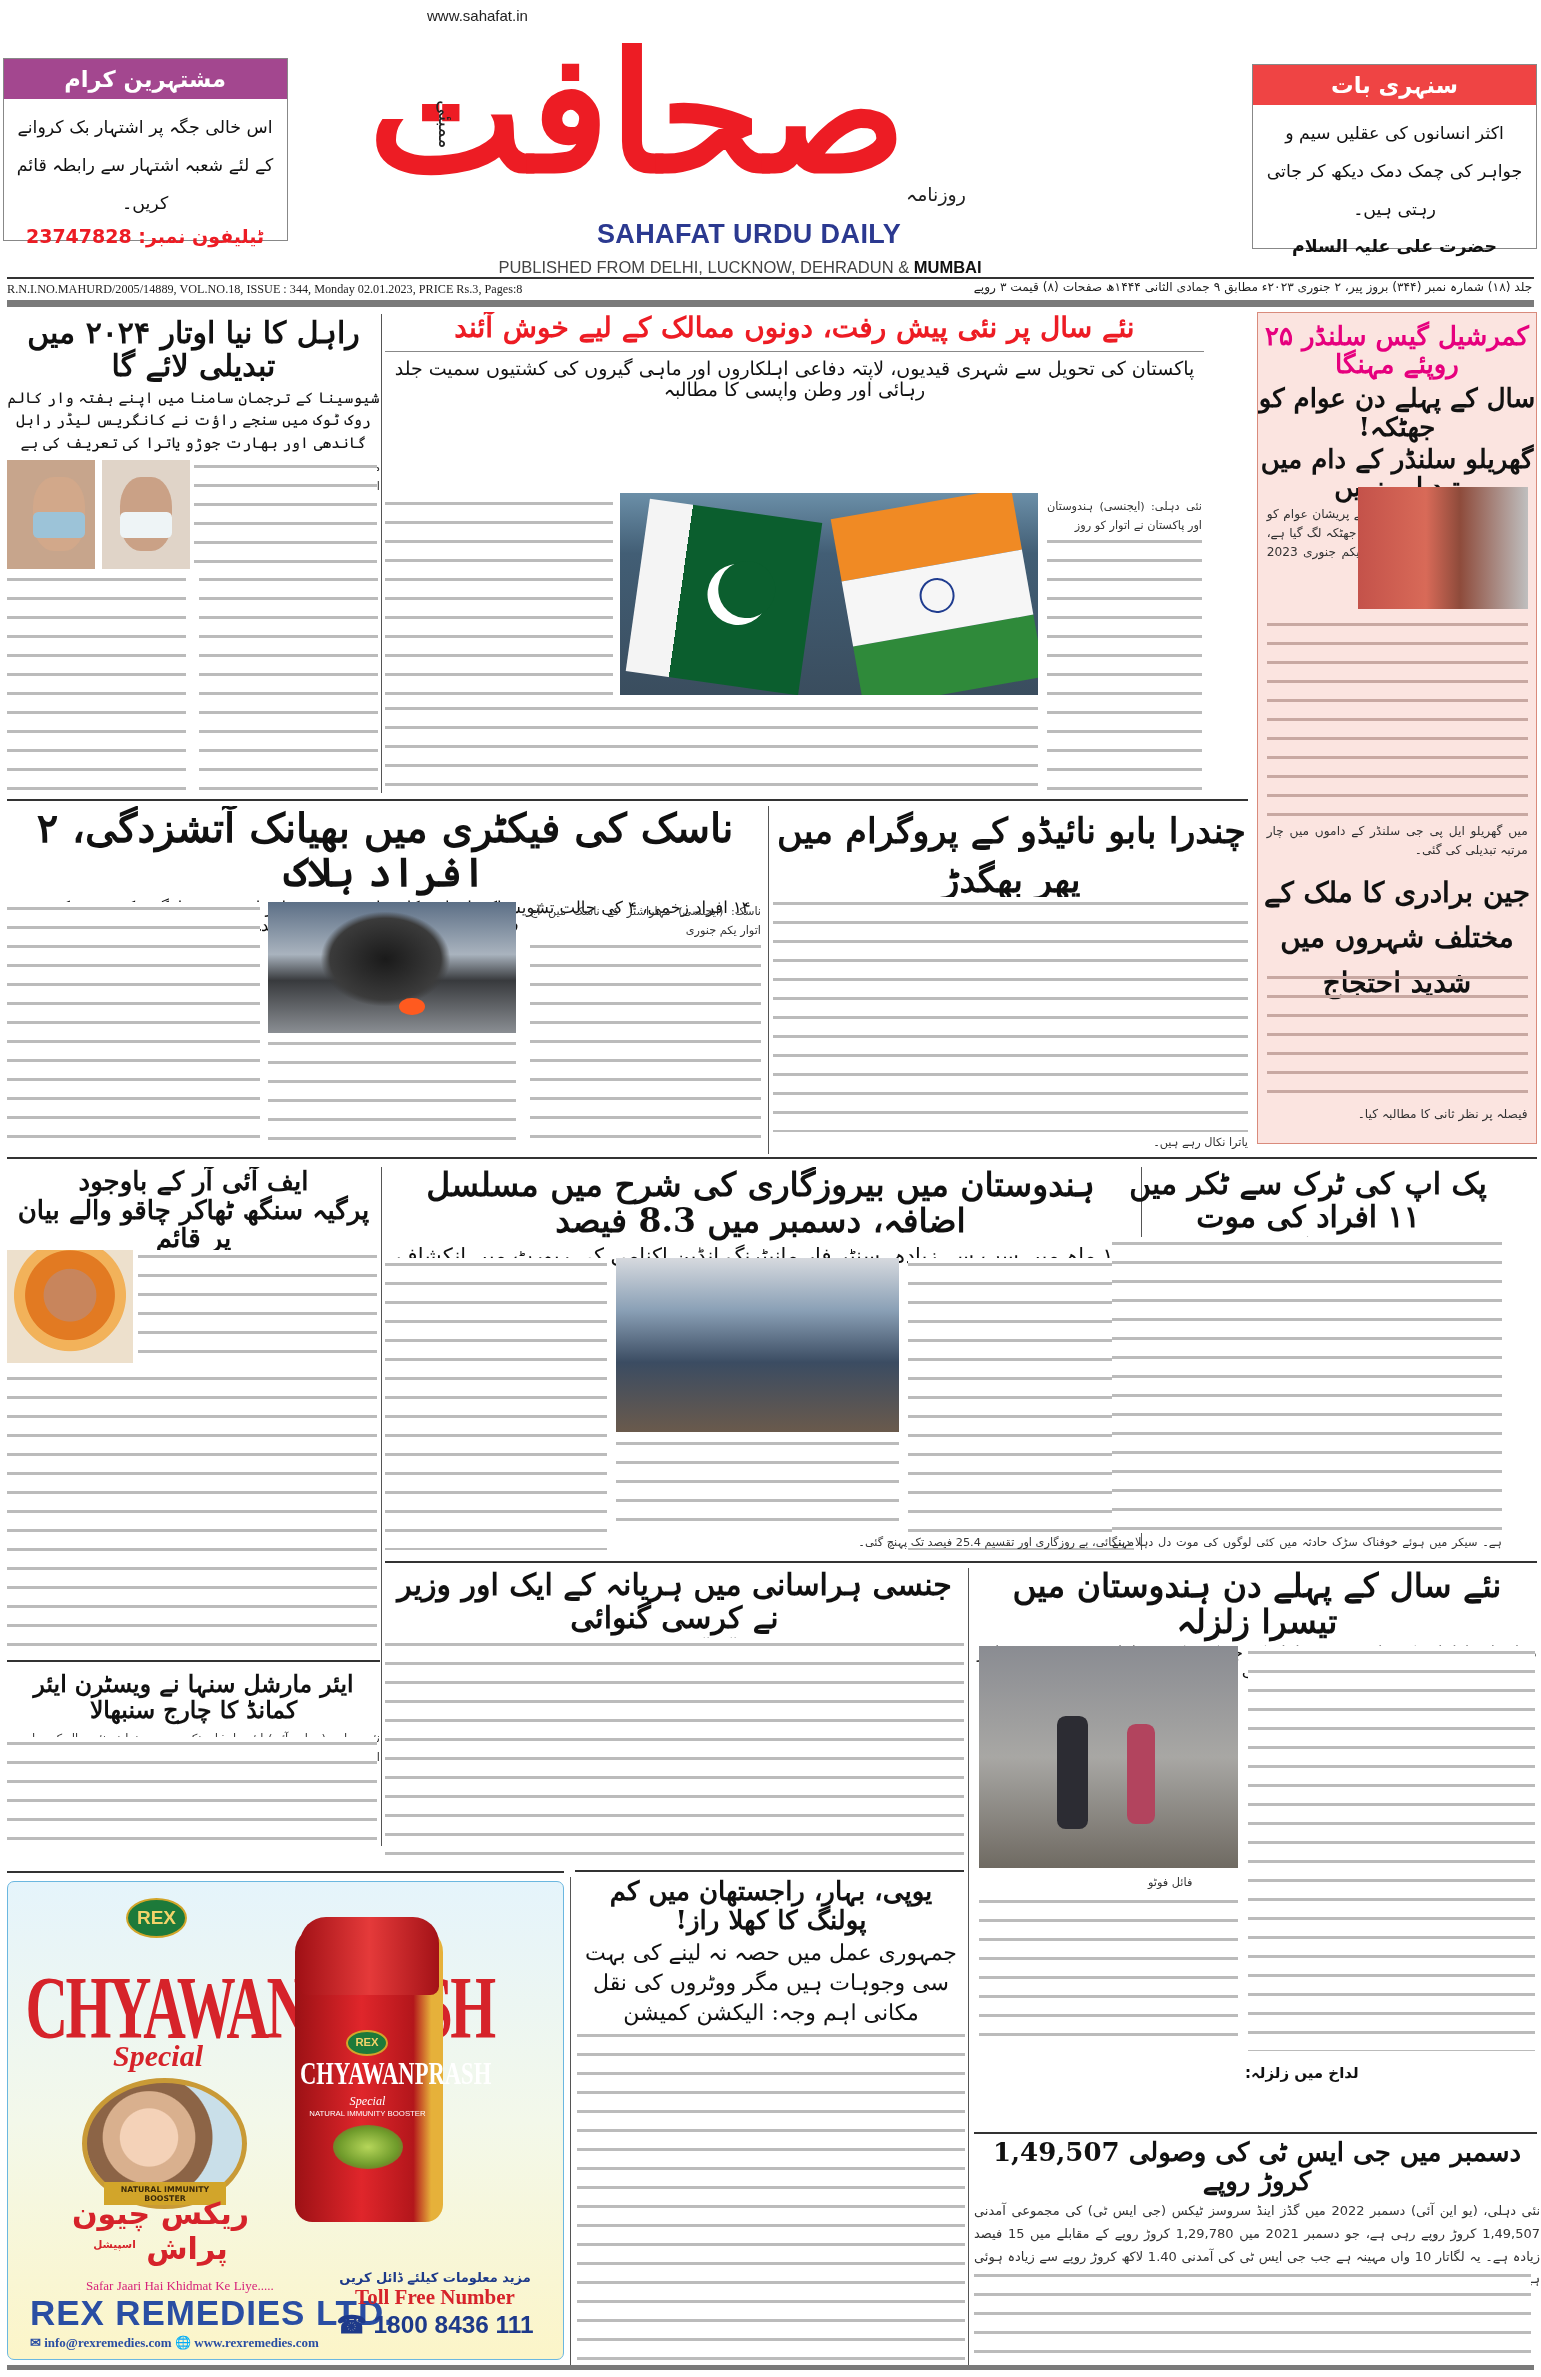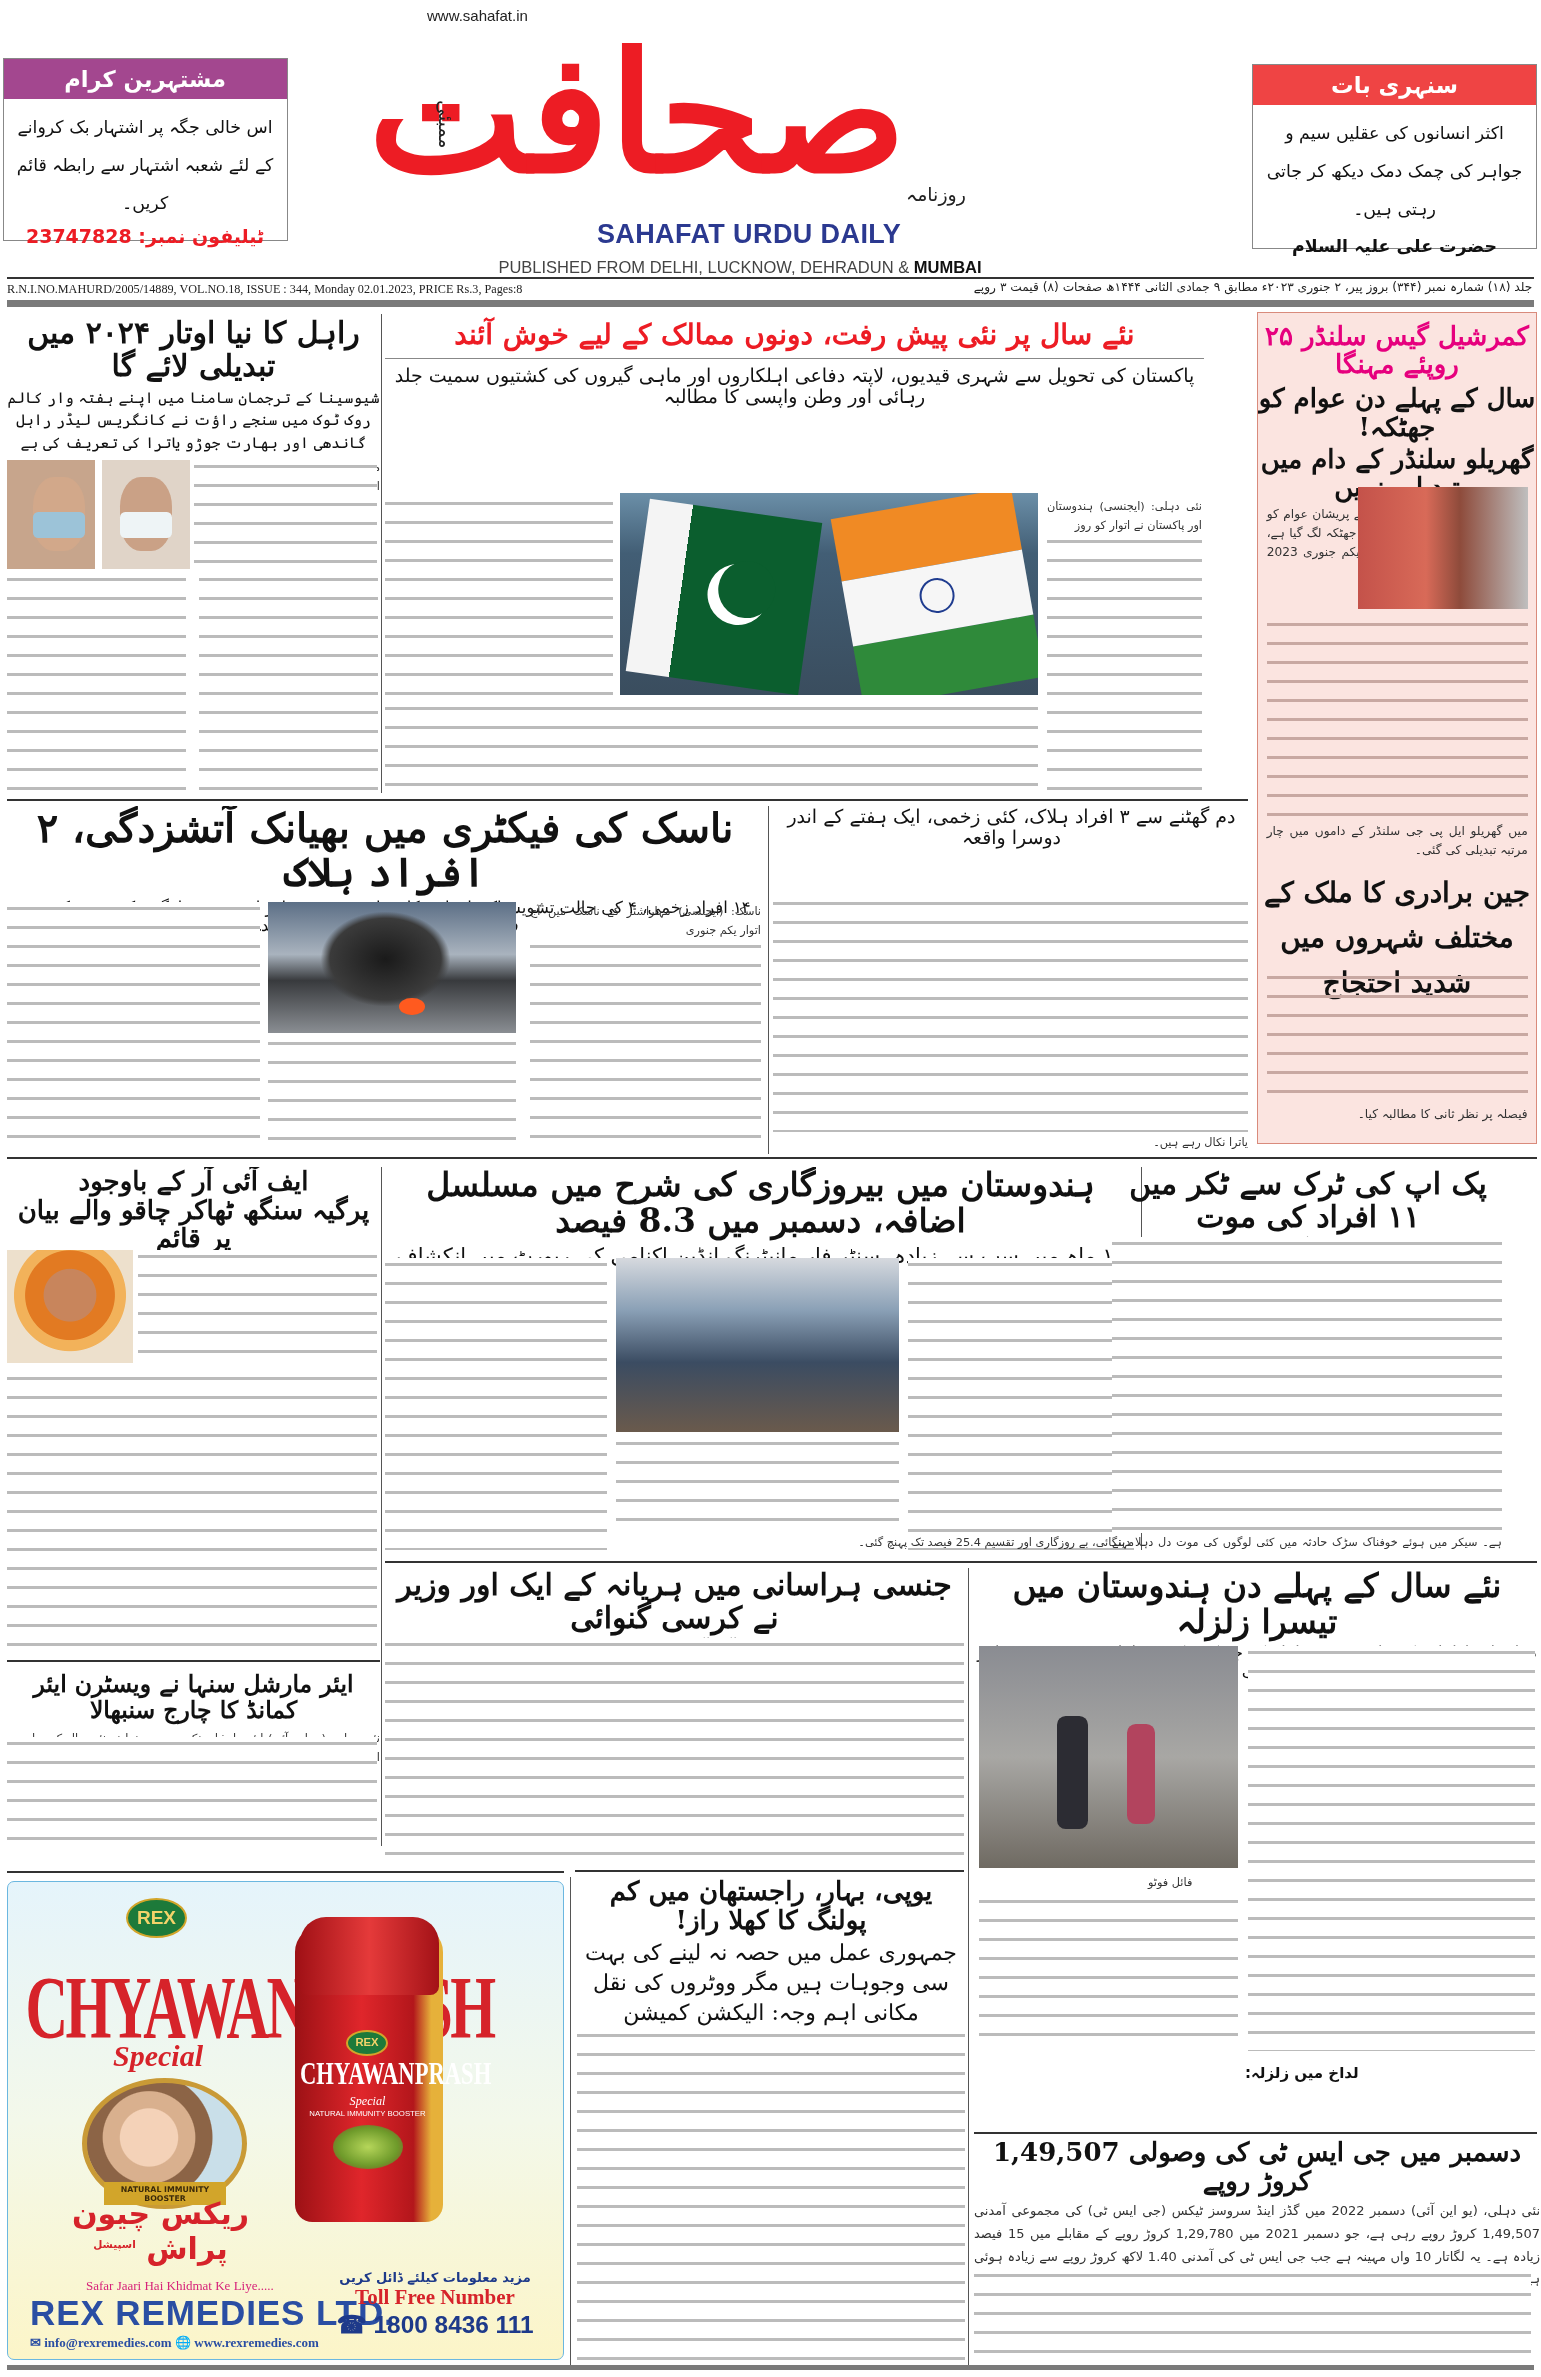--- a/index.html
+++ b/index.html
@@ -99,21 +99,21 @@
   <div class="col" style="left:0;top:261px;width:179px;height:218px">
       <div class="lines"></div>
     </div>
   <div class="col" style="left:192px;top:261px;width:179px;height:218px">
       <div class="lines"></div>
     </div>
 </div>
 <div class="rule-v" style="left:381px;top:314px;height:479px"></div>
 
 <div class="col" style="left:385px;top:312px;width:819px;height:483px">
-  <div class="urdu-h rtl ctr red-h" style="font-size:28px;margin-top:8px">نئے سال پر نئی پیش رفت، دونوں ممالک کے لیے خوش آئند</div>
+  <div class="urdu-h rtl ctr red-h" style="font-size:28px;margin-top:1px">نئے سال پر نئی پیش رفت، دونوں ممالک کے لیے خوش آئند</div>
   <div style="height:1.7px;background:#888;margin:7px 0 5.2px"></div>
   <div class="urdu-h rtl ctr" style="font-size:19px;font-weight:normal">پاکستان کی تحویل سے شہری قیدیوں، لاپتہ دفاعی اہلکاروں اور ماہی گیروں کی کشتیوں سمیت جلد رہائی اور وطن واپسی کا مطالبہ</div>
   <div class="img" style="left:235px;top:181px;width:418px;height:202px;background:linear-gradient(180deg,#6b8fa8,#425e75 30%,#3a4d5e)">
     <div style="position:absolute;left:17.4px;top:17.4px;width:174px;height:174px;background:linear-gradient(90deg,#f4f4f4 0 25%,#0b5e2e 25%);transform:rotate(8deg)">
       <div style="position:absolute;left:70px;top:52px;width:61px;height:61px;border-radius:50%;background:#fff"></div>
       <div style="position:absolute;left:80px;top:48px;width:57px;height:57px;border-radius:50%;background:#0b5e2e"></div>
     </div>
     <div style="position:absolute;left:226px;top:8.7px;width:183px;height:192px;transform:rotate(-10deg)">
       <div style="height:33%;background:#f08a24"></div>
       <div style="height:34%;background:#f6f6f6;position:relative">
@@ -166,20 +166,21 @@
     </div>
   <div class="col" style="left:0;top:96px;width:253px;height:248px">
       <div class="lines"></div>
     </div>
   <div class="col" style="left:261px;top:231px;width:248px;height:113px">
       <div class="lines"></div>
     </div>
 </div>
 <div class="rule-v" style="left:768px;top:806px;height:348px"></div>
 <div class="col" style="left:773px;top:806px;width:477px;height:348px">
+  <div class="urdu-h rtl ctr" style="font-size:35px;line-height:49px">چندرا بابو نائیڈو کے پروگرام میں پھر بھگدڑ</div>
   <div class="urdu-h rtl ctr" style="font-size:19px;font-weight:normal">دم گھٹنے سے ۳ افراد ہلاک، کئی زخمی، ایک ہفتے کے اندر دوسرا واقعہ</div>
   <div class="col" style="left:0;top:91px;width:475px;height:235px">
       <div class="lines"></div>
     </div>
   <div class="body-text" style="position:absolute;left:0;top:327px;width:475px">یاترا نکال رہے ہیں۔</div>
 </div>
 
 <div class="rule-h" style="left:7px;top:1157px;width:1241px"></div>
 <div class="rule-h" style="left:1141px;top:1157px;width:396px"></div>
 

